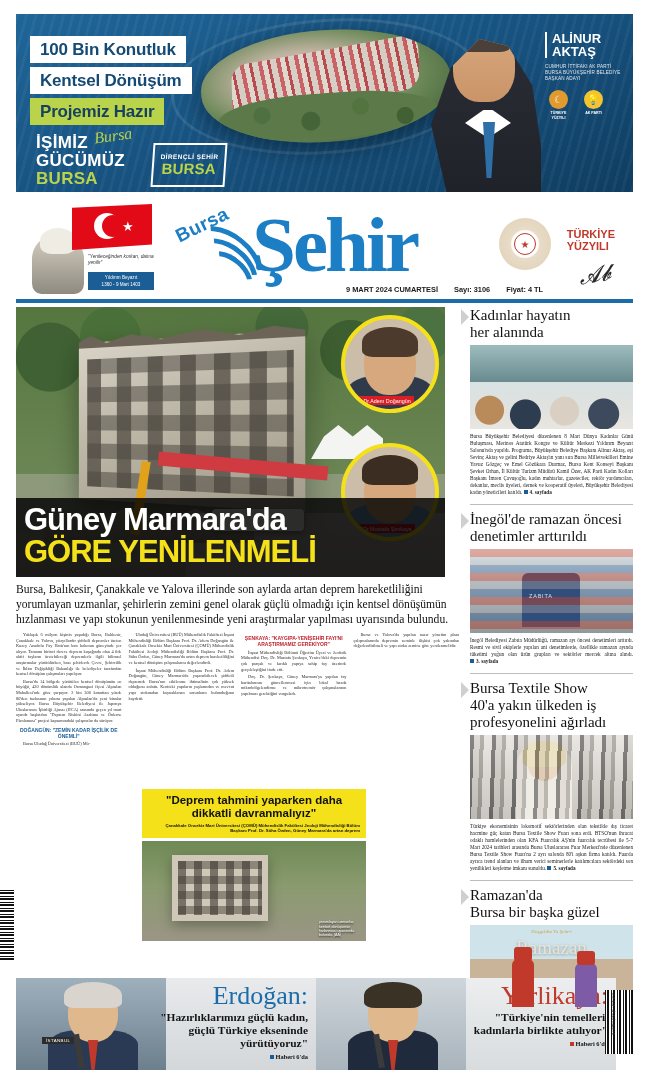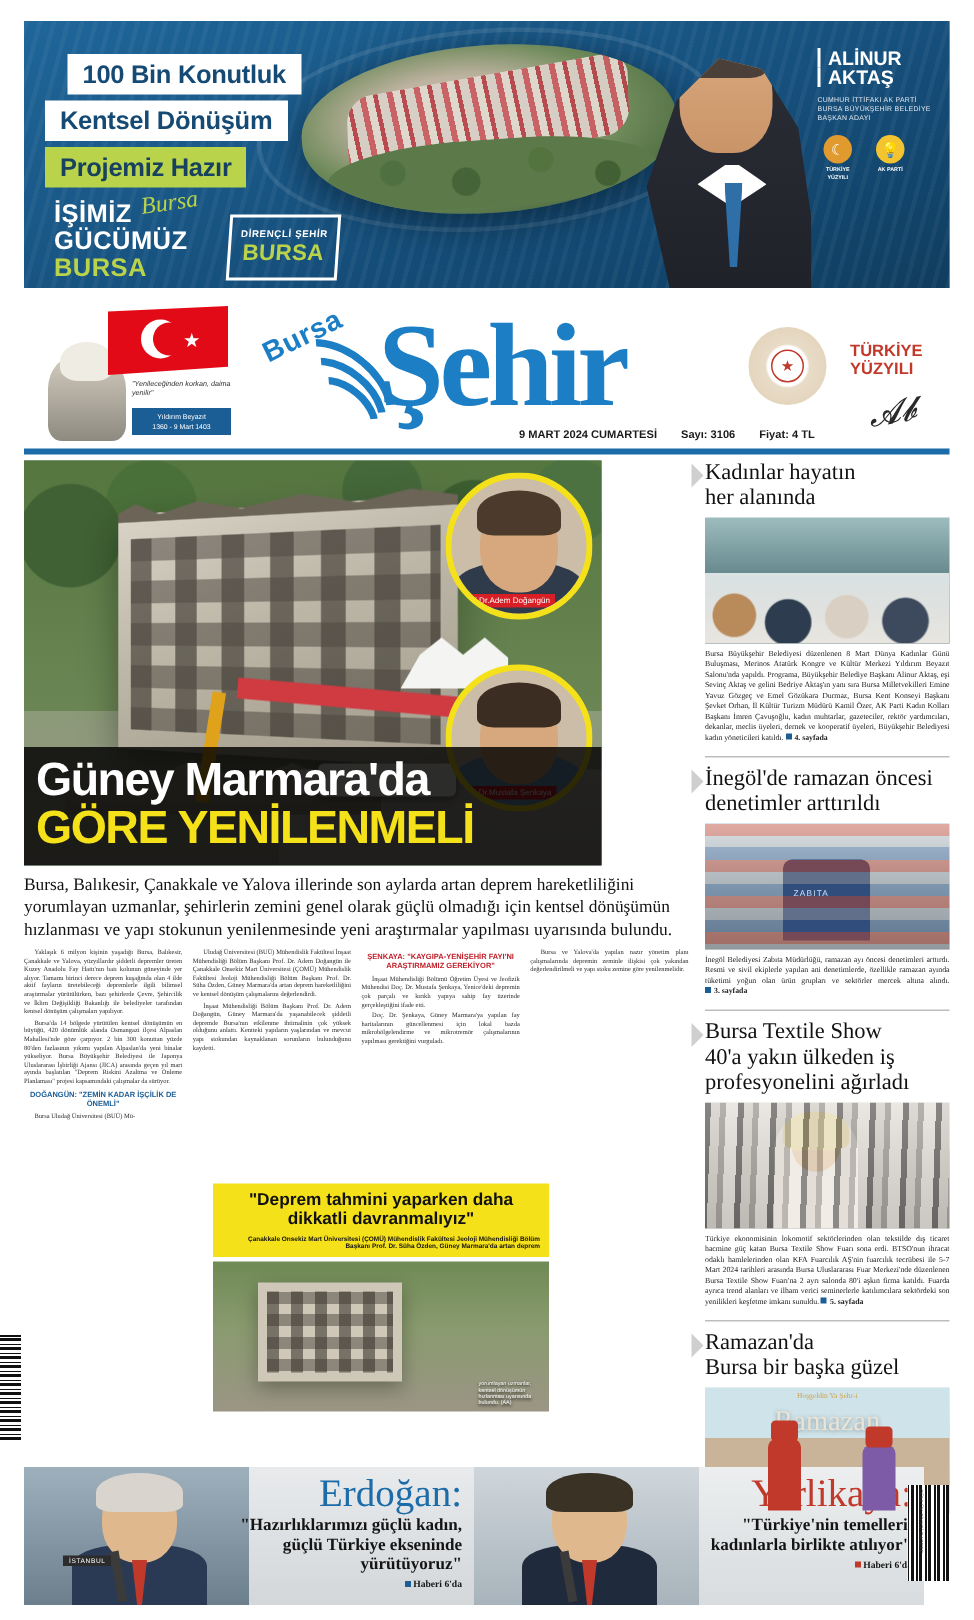--- a/index.html
+++ b/index.html
@@ -50,21 +50,21 @@
                #5c7a49;
     border-radius:50%/60%;
   }
   .ad-shore {
     position:absolute; left:155px; top:5px; width:310px; height:135px;
     border-radius:50%/48%;
     border:3px solid rgba(255,255,255,.10);
     transform:rotate(-4deg);
   }
   .strip { position:absolute; display:flex; align-items:center; padding:0 10px; }
-  .strip-1 { left:14px; top:22px; height:27px; background:#fff;margin-left:15px; }
+  .strip-1 { left:14px; top:22px; height:27px; background:#fff; }
   .strip-2 { left:14px; top:53px; height:27px; background:#fff; }
   .strip-3 { left:14px; top:84px; height:27px; background:#b9d34a; }
   .strip span { font-family:"Liberation Sans",sans-serif; font-weight:700; font-size:17px; color:#154a74; white-space:nowrap; letter-spacing:-.2px;}
   .strip-3 span { color:#17415f; }
 
   .slogan { position:absolute; left:20px; top:120px; }
   .slogan .l1,.slogan .l2,.slogan .l3{
     font-family:"Liberation Sans",sans-serif; font-weight:700; color:#fff;
     font-size:17px; line-height:18px; letter-spacing:.3px;
   }
@@ -164,21 +164,21 @@
     font-weight:700; font-size:11px; color:#c0392b; line-height:12px;}
   .signature { position:absolute; right:22px; top:62px; font-family:"Liberation Serif",serif;
     font-style:italic; font-size:22px; color:#2a2a2a; transform:rotate(-9deg);}
   .date-bar { position:absolute; left:330px; top:83px; width:248px; height:13px;
     display:flex; align-items:center; justify-content:flex-start; gap:16px;
     font-family:"Liberation Sans",sans-serif; font-weight:700; font-size:7.4px; color:#1a1a1a;text-align:center;}
   .rule-blue { position:absolute; left:16px; top:299px; width:617px; height:4px; background:#1b6ca8;}
 
   
   .main-col { position:absolute; left:16px; top:307px; width:443px; }
-  .hero { position:relative; width:385px; height:270px; overflow:hidden; background:#14532d;}
+  .hero { position:relative; width:429px; height:270px; overflow:hidden; background:#0c4a6e;}
   .hero-sky{ position:absolute; inset:0;
     background:linear-gradient(180deg,#7f9a64 0%,#6d8a57 30%,#8a9a78 60%,#9a9384 100%);}
   .hero-trees{ position:absolute; left:0; top:0; width:100%; height:62%;
     background:
       radial-gradient(circle at 8% 30%, #3f6133 0 34px, transparent 35px),
       radial-gradient(circle at 22% 18%, #4a7039 0 30px, transparent 31px),
       radial-gradient(circle at 62% 12%, #45693a 0 26px, transparent 27px),
       radial-gradient(circle at 78% 26%, #3c5e30 0 30px, transparent 31px),
       radial-gradient(circle at 95% 16%, #4b7240 0 28px, transparent 29px),
       linear-gradient(180deg,#55763f,#6b8654);}

